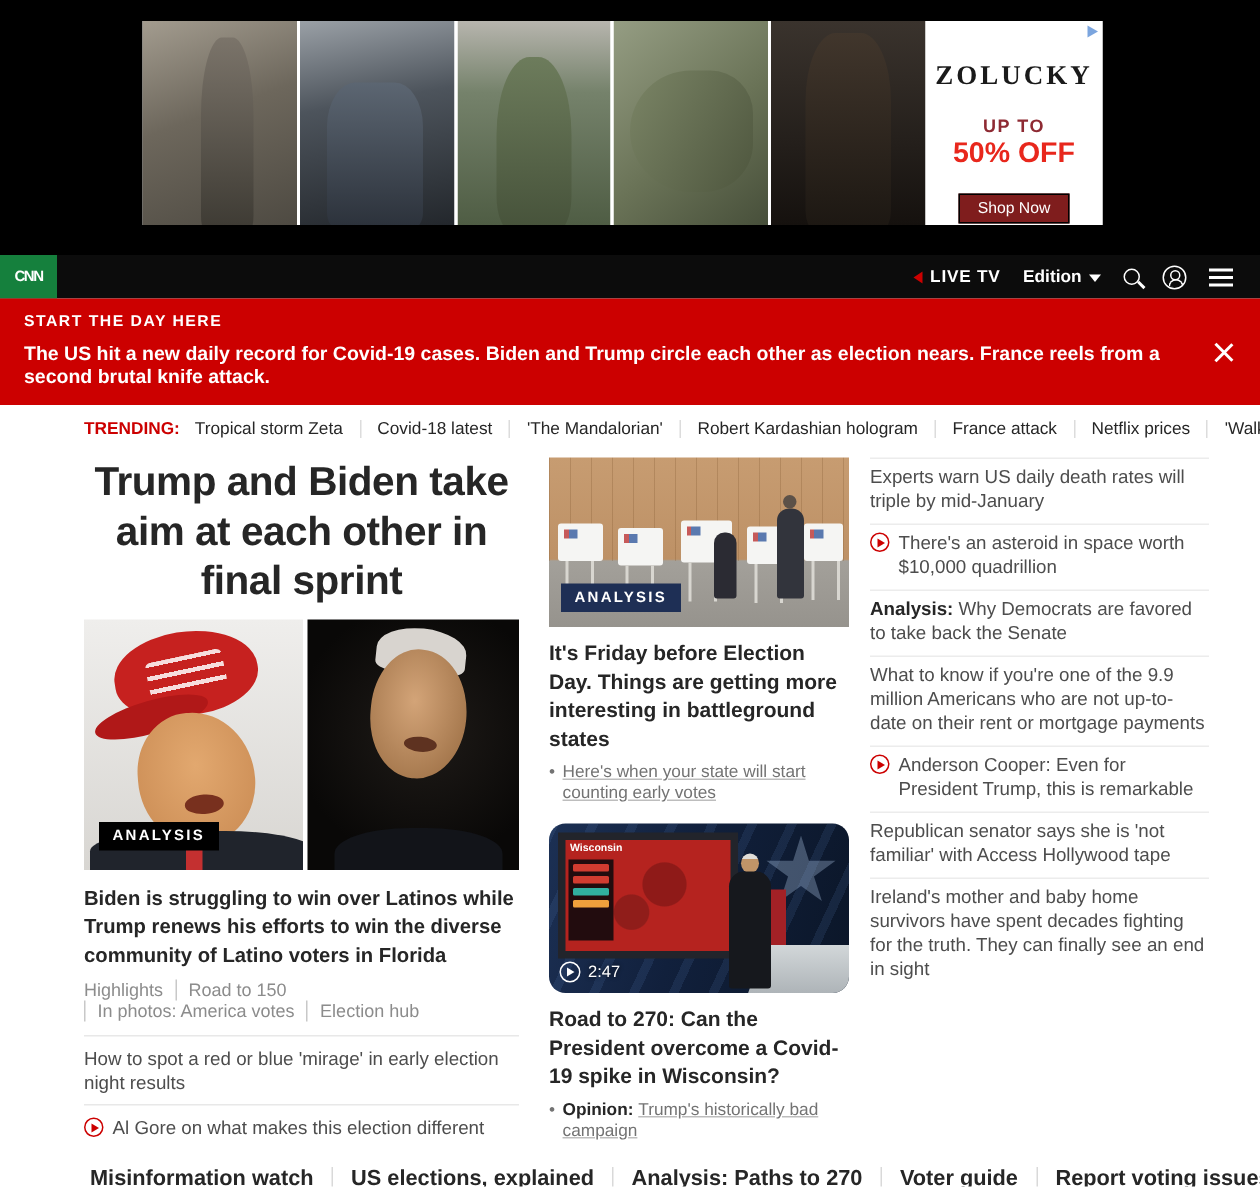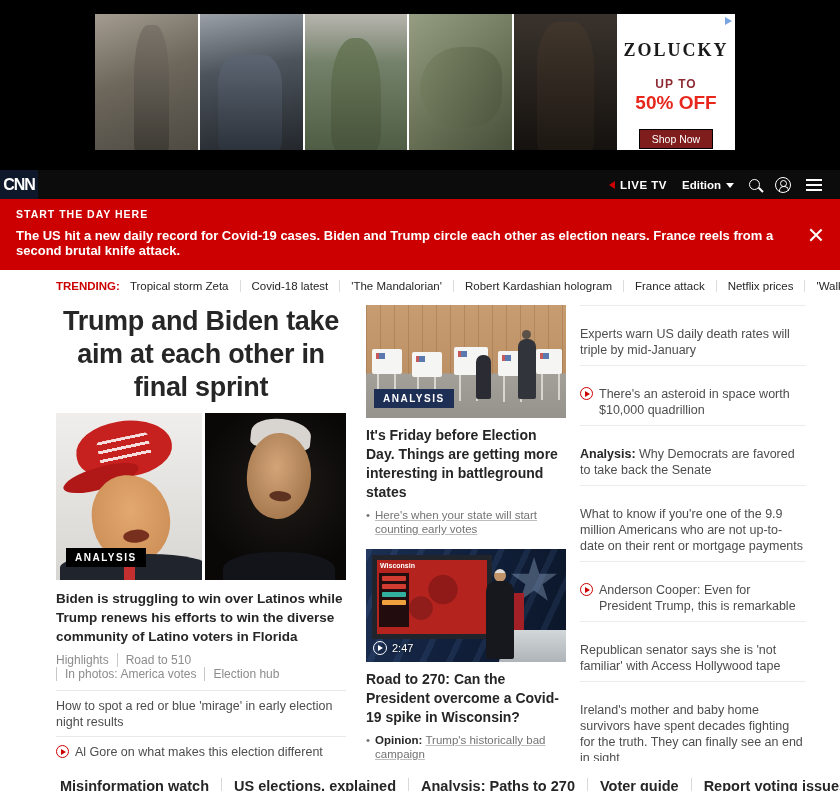--- a/index.html
+++ b/index.html
@@ -34,22 +34,22 @@
   .ad-upto { margin-top:16px; font-size:12px; font-weight:bold; color:#8e2a33; letter-spacing:1px; }
   .ad-off { font-size:19px; font-weight:bold; color:#e8271c; margin-top:1px; }
   .ad-cta { display:inline-block; margin-top:15px; background:#7f1d1d; color:#fff;
     font-size:10.5px; padding:3px 12px; border:1px solid #000; cursor:pointer; }
   .ad-choices { position:absolute; top:3px; right:3px; width:0; height:0;
     border-top:4px solid transparent; border-bottom:4px solid transparent;
     border-left:7px solid #5a8fd6; opacity:.8; }
 
   
   .nav { height:29px; background:#0c0c0c; display:flex; align-items:center; }
-  .logo { width:38px; height:29px; background:#0f172a; color:#fff; font-weight:bold;
-    font-size:16px; display:flex; align-items:center; justify-content:center;
+  .logo { width:38px; height:29px; background:#15803d; color:#fff; font-weight:bold;
+    font-size:10px; display:flex; align-items:center; justify-content:center;
     letter-spacing:-1px; cursor:pointer; flex:none; }
   .nav-links { display:flex; list-style:none; margin-left:6px; }
   .nav-links li { color:#e8e8e8; font-size:11.5px; padding:0 9px; cursor:pointer; white-space:nowrap; }
   .nav-right { margin-left:auto; display:flex; align-items:center; gap:15px; padding-right:18px; }
   .live-tv { display:flex; align-items:center; gap:5px; color:#fff; font-size:11.5px;
     font-weight:bold; letter-spacing:.5px; cursor:pointer; }
   .live-dot { width:0; height:0; border-top:4px solid transparent;
     border-bottom:4px solid transparent; border-right:6px solid #cc0000; }
   .edition { display:flex; align-items:center; gap:5px; color:#fff; font-size:11.5px;
     font-weight:bold; cursor:pointer; }
@@ -167,21 +167,21 @@
 
   .h2 { font-size:14px; line-height:19px; font-weight:bold; color:#262626; margin-bottom:6px;
     cursor:pointer; }
   .bullet-row { font-size:11.5px; line-height:14px; color:#737373; display:flex; gap:5px;
     margin-bottom:5px; cursor:pointer; }
   .bullet-row::before { content:"•"; color:#737373; }
   .u { text-decoration:underline; text-decoration-color:#bdbdbd; }
   .bullet-prefix { color:#262626; font-weight:bold; text-decoration:none; }
 
   .vid { position:relative; width:200px; height:113px; overflow:hidden; margin:13px 0 8px;
-    cursor:pointer; background:linear-gradient(105deg,#1c3054 0%,#11203c 45%,#0b1628 100%); }
+    cursor:pointer; background:linear-gradient(105deg,#1c3054 0%,#11203c 45%,#0b1628 100%);border-radius:11px; }
   .vid::before { content:""; position:absolute; inset:0;
     background:repeating-linear-gradient(115deg, rgba(90,130,190,.14) 0 6px, transparent 6px 24px); }
   .vid-star { position:absolute; right:8px; top:8px; width:48px; height:48px;
     background:rgba(180,205,235,.32);
     clip-path:polygon(50% 0%, 61% 35%, 98% 35%, 68% 57%, 79% 91%, 50% 70%, 21% 91%, 32% 57%, 2% 35%, 39% 35%); }
   .vid-screen { position:absolute; left:6px; top:6px; width:120px; height:84px; background:#22242b;
     padding:5px; }
   .vid-map { width:100%; height:100%; position:relative; background:
     radial-gradient(circle at 60% 40%, #8f1a18 0 18%, transparent 19%),
     radial-gradient(circle at 40% 65%, #901d1a 0 14%, transparent 15%),
@@ -202,21 +202,21 @@
   .vid-badge { position:absolute; left:7px; bottom:7px; display:flex; align-items:center; gap:5px;
     color:#fff; font-size:11px; text-shadow:0 0 3px rgba(0,0,0,.8); }
   .vid-play { width:14px; height:14px; border:1.5px solid #fff; border-radius:50%; flex:none;
     display:inline-flex; align-items:center; justify-content:center; }
   .vid-play-tri { width:0; height:0; border-top:3px solid transparent; border-bottom:3px solid transparent;
     border-left:5px solid #fff; margin-left:1px; }
 
   
   .right-hl { font-size:15.5px; line-height:21px; font-weight:bold; color:#262626;
     margin-bottom:9px; cursor:pointer; }
-  .right-item { border-top:1px solid #ececec; padding:20px 0 7px; font-size:12.5px; line-height:16px;
+  .right-item { border-top:1px solid #ececec; padding:4px 0 7px; font-size:12.5px; line-height:16px;
     color:#4d4d4d; display:flex; gap:6px; align-items:flex-start; cursor:pointer; }
   .item-prefix { color:#262626; font-weight:bold; }
 
   
   .footer-links { display:flex; padding:17px 0 0 60px; font-size:14.5px; font-weight:bold;
     color:#262626; }
   .footer-link { padding:0 12px; border-left:1px solid #d9d9d9; cursor:pointer; white-space:nowrap; }
   .footer-link:first-of-type { border-left:none; padding-left:0; }
 </style>
 </head>
@@ -292,21 +292,21 @@
       <div class="hero-biden">
         <div class="hair-b"></div>
         <div class="face-b"></div>
         <div class="suit-b"></div>
       </div>
       <span class="analysis-tag">ANALYSIS</span>
     </div>
     <div class="subhead">Biden is struggling to win over Latinos while Trump renews his efforts to win the diverse community of Latino voters in Florida</div>
     <div class="meta-row">
         <span class="meta-link">Highlights</span>
-        <span class="meta-link">Road to 510</span>
+        <span class="meta-link">Road to 150</span>
         <span class="meta-link">In photos: America votes</span>
         <span class="meta-link">Election hub</span>
       </div>
     <div class="lead-list">
         <div class="lead-row">
           <span class="lead-row-text">How to spot a red or blue 'mirage' in early election night results</span>
         </div>
         <div class="lead-row">
           <span class="play-icon">
             <span class="play-tri"></span>

